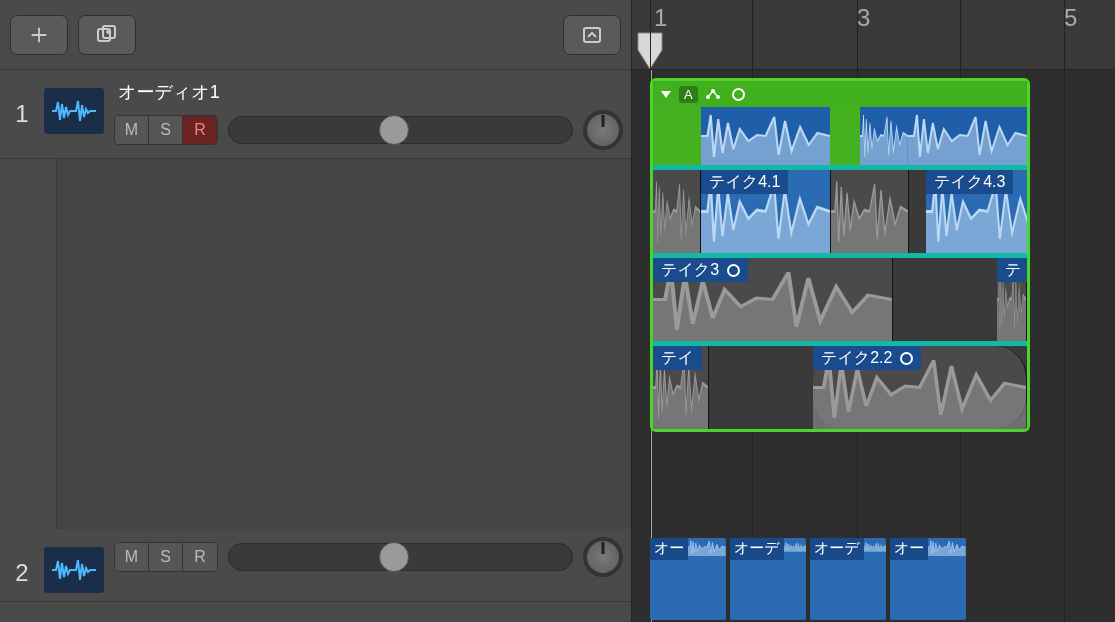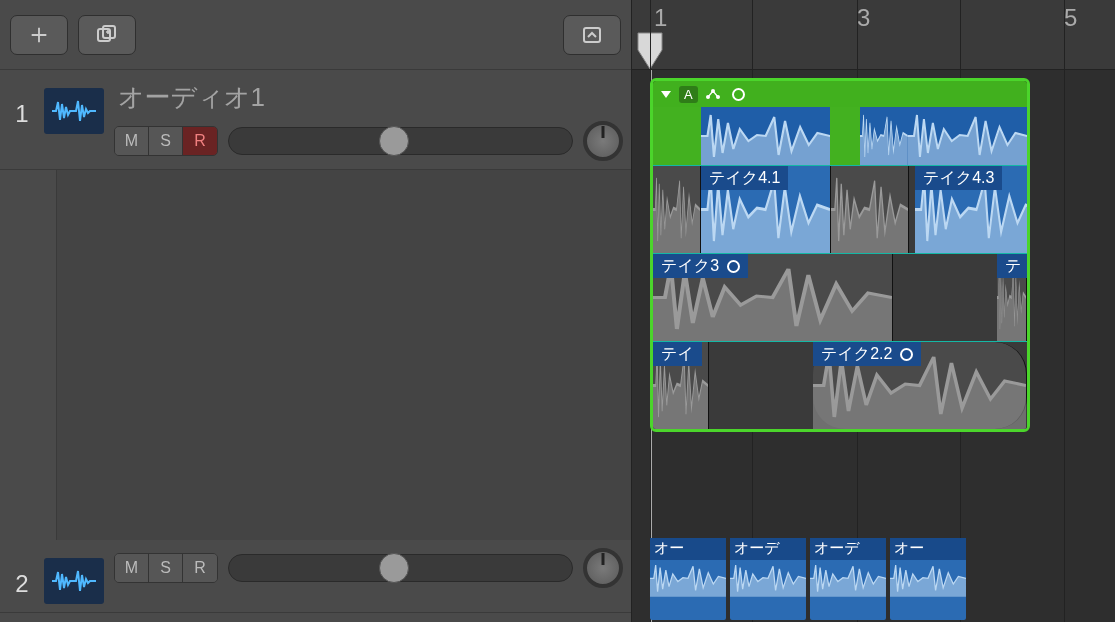--- a/index.html
+++ b/index.html
@@ -11,21 +11,21 @@
   .btn.add { width: 58px; font-size: 26px; }
   .btn.dup { width: 58px; }
   .btn.collapse { width: 58px; margin-left: auto; }
   .tracks { flex: 1; display: flex; flex-direction: column; }
   .track-header { display: flex; align-items: flex-start; border-bottom: 1px solid #3a3a3a; padding: 8px 8px 8px 0; }
   .tracknum { width: 44px; color: #ddd; font-size: 24px; text-align: center; padding-top: 22px; }
   .track-inner { flex: 1; display: flex; align-items: flex-start; gap: 10px; }
   .track-icon { width: 60px; height: 46px; background: #1a2e4a; margin-top: 10px; display: flex; align-items: center; justify-content: center; border-radius: 3px; }
   .track-icon svg { width: 44px; height: 26px; }
   .track-controls { flex: 1; display: flex; flex-direction: column; gap: 4px; }
-  .track-name { color: #a3a3a3; font-size: 26px; padding: 2px 0 2px 4px; }
+  .track-name { color: #ffffff; font-size: 18px; padding: 2px 0 2px 4px; }
   .track-row2 { display: flex; align-items: center; gap: 4px; }
   .msr { display: flex; border: 1px solid #333; border-radius: 5px; overflow: hidden; }
   .msr span { width: 34px; height: 28px; background: #565656; color: #bbb; display: flex; align-items: center; justify-content: center; font-size: 16px; border-right: 1px solid #333; cursor: pointer; }
   .msr span:last-child { border-right: none; }
   .msr span[data-on="true"] { background: #6a2323; color: #f08080; }
   .vol-slider { flex: 1; height: 28px; background: #3a3a3a; border-radius: 14px; margin: 0 6px; position: relative; border: 1px solid #2a2a2a; cursor: pointer; }
   .vol-thumb { position: absolute; top: -2px; width: 30px; height: 30px; background: #9a9a9a; border-radius: 50%; border: 1px solid #555; }
   .pan-knob { width: 40px; height: 40px; background: radial-gradient(#7a7a7a,#5a5a5a); border-radius: 50%; border: 4px solid #333; position: relative; cursor: pointer; }
   .pan-knob:after { content: ""; position: absolute; left: 50%; top: 1px; width: 3px; height: 12px; background: #222; transform: translateX(-50%); }
   .take-spacer { height: 370px; background: #444; border-left: 1px solid #3a3a3a; margin-left: 56px; }
@@ -43,28 +43,28 @@
   .comp-header { background: #41b01e; height: 26px; display: flex; align-items: center; gap: 6px; padding: 0 6px; color: #fff; font-size: 16px; font-weight: 500; cursor: pointer; }
   .comp-header .disc, .comp-header .a-btn, .comp-header .dots-btn { cursor: pointer; display: flex; align-items: center; justify-content: center; }
   .comp-header .a-btn { background: #2f7d18; border-radius: 3px; padding: 1px 5px; font-size: 13px; }
   .circle-o { width: 13px; height: 13px; border: 2px solid #fff; border-radius: 50%; display: inline-block; margin-left: 4px; }
 
   .comp-wave { height: 58px; display: flex; }
   .comp-seg { background: #43b120; height: 100%; display: flex; align-items: center; justify-content: center; overflow: hidden; }
   .comp-seg.wave { background: #1f5ea8; }
   .comp-seg svg, .take-seg svg { width: 100%; height: 100%; }
 
-  .take-row { height: 88px; border-top: 1px solid #14b8a6; position: relative; background: #3a3a3a; }
+  .take-row { height: 88px; border-top: 5px solid #14b8a6; position: relative; background: #3a3a3a; }
   .take-seg { position: absolute; top: 0; bottom: 0; border-right: 1px solid #111; cursor: pointer; }
   .take-seg.dim { background: #4a4a4a; }
   .take-seg.sel { background: #2b6bb3; }
   .take-label { position: absolute; top: 0; left: 0; height: 24px; background: #1a4b8c; color: #fff; font-size: 16px; padding: 1px 8px; display: flex; align-items: center; gap: 4px; z-index: 2; white-space: nowrap; }
 
   .track2-regions { position: absolute; left: 18px; top: 468px; width: 400px; height: 82px; display: flex; gap: 4px; }
-  .t2reg { background: #2b6bb3; width: 76px; display: flex; flex-direction: column; border-radius: 2px; cursor: pointer; }
+  .t2reg { background: #2b6bb3; width: 76px; display: flex; flex-direction: row; border-radius: 2px; cursor: pointer; }
   .t2reg .lab { background: #184a8a; color: #fff; font-size: 15px; height: 22px; padding: 1px 4px; overflow: hidden; white-space: nowrap; }
   .t2reg .wv { flex: 1; }
 </style>
 </head>
 <body>
 
 <div class="app">
 
   <div class="sidebar">
     <div class="toolbar">
@@ -209,21 +209,21 @@
                   <path d="M0 29 L6 29 L9 8 L12 50 L16 12 L20 46 L25 16 L30 42 L36 22 L44 34 L52 28 L60 29 L68 10 L72 48 L78 14 L84 44 L92 20 L100 38 L108 26 L120 29 L120 58 L0 58 Z" fill="#9a9a9a" opacity="0.55"></path>
                 </svg></div>
               <div class="take-seg sel" style="left: 48px; width: 130px;"><svg viewBox="0 0 120 58" preserveAspectRatio="none">
                   <path d="M0 29 L6 29 L9 8 L12 50 L16 12 L20 46 L25 16 L30 42 L36 22 L44 34 L52 28 L60 29 L68 10 L72 48 L78 14 L84 44 L92 20 L100 38 L108 26 L120 29" fill="none" stroke="#bcd8f3" stroke-width="2"></path>
                   <path d="M0 29 L6 29 L9 8 L12 50 L16 12 L20 46 L25 16 L30 42 L36 22 L44 34 L52 28 L60 29 L68 10 L72 48 L78 14 L84 44 L92 20 L100 38 L108 26 L120 29 L120 58 L0 58 Z" fill="#bcd8f3" opacity="0.55"></path>
                 </svg><div class="take-label">テイク4.1</div></div>
               <div class="take-seg dim" style="left: 178px; width: 78px;"><svg viewBox="0 0 120 58" preserveAspectRatio="none">
                   <path d="M0 29 L6 29 L9 8 L12 50 L16 12 L20 46 L25 16 L30 42 L36 22 L44 34 L52 28 L60 29 L68 10 L72 48 L78 14 L84 44 L92 20 L100 38 L108 26 L120 29" fill="none" stroke="#9a9a9a" stroke-width="2"></path>
                   <path d="M0 29 L6 29 L9 8 L12 50 L16 12 L20 46 L25 16 L30 42 L36 22 L44 34 L52 28 L60 29 L68 10 L72 48 L78 14 L84 44 L92 20 L100 38 L108 26 L120 29 L120 58 L0 58 Z" fill="#9a9a9a" opacity="0.55"></path>
                 </svg></div>
-              <div class="take-seg sel" style="left: 262px; width: 124px;"><svg viewBox="0 0 120 58" preserveAspectRatio="none">
+              <div class="take-seg sel" style="left: 273px; width: 124px;"><svg viewBox="0 0 120 58" preserveAspectRatio="none">
                   <path d="M0 29 L6 29 L9 8 L12 50 L16 12 L20 46 L25 16 L30 42 L36 22 L44 34 L52 28 L60 29 L68 10 L72 48 L78 14 L84 44 L92 20 L100 38 L108 26 L120 29" fill="none" stroke="#bcd8f3" stroke-width="2"></path>
                   <path d="M0 29 L6 29 L9 8 L12 50 L16 12 L20 46 L25 16 L30 42 L36 22 L44 34 L52 28 L60 29 L68 10 L72 48 L78 14 L84 44 L92 20 L100 38 L108 26 L120 29 L120 58 L0 58 Z" fill="#bcd8f3" opacity="0.55"></path>
                 </svg><div class="take-label">テイク4.3</div></div>
             </div>
             <div class="take-row">
               <div class="take-label">テイク3<span class="circle-o"></span></div>
               <div class="take-seg dim" style="left: 0px; width: 240px;"><svg viewBox="0 0 120 58" preserveAspectRatio="none">
                   <path d="M0 29 L6 29 L9 8 L12 50 L16 12 L20 46 L25 16 L30 42 L36 22 L44 34 L52 28 L60 29 L68 10 L72 48 L78 14 L84 44 L92 20 L100 38 L108 26 L120 29" fill="none" stroke="#9a9a9a" stroke-width="2"></path>
                   <path d="M0 29 L6 29 L9 8 L12 50 L16 12 L20 46 L25 16 L30 42 L36 22 L44 34 L52 28 L60 29 L68 10 L72 48 L78 14 L84 44 L92 20 L100 38 L108 26 L120 29 L120 58 L0 58 Z" fill="#9a9a9a" opacity="0.55"></path>
                 </svg></div>

